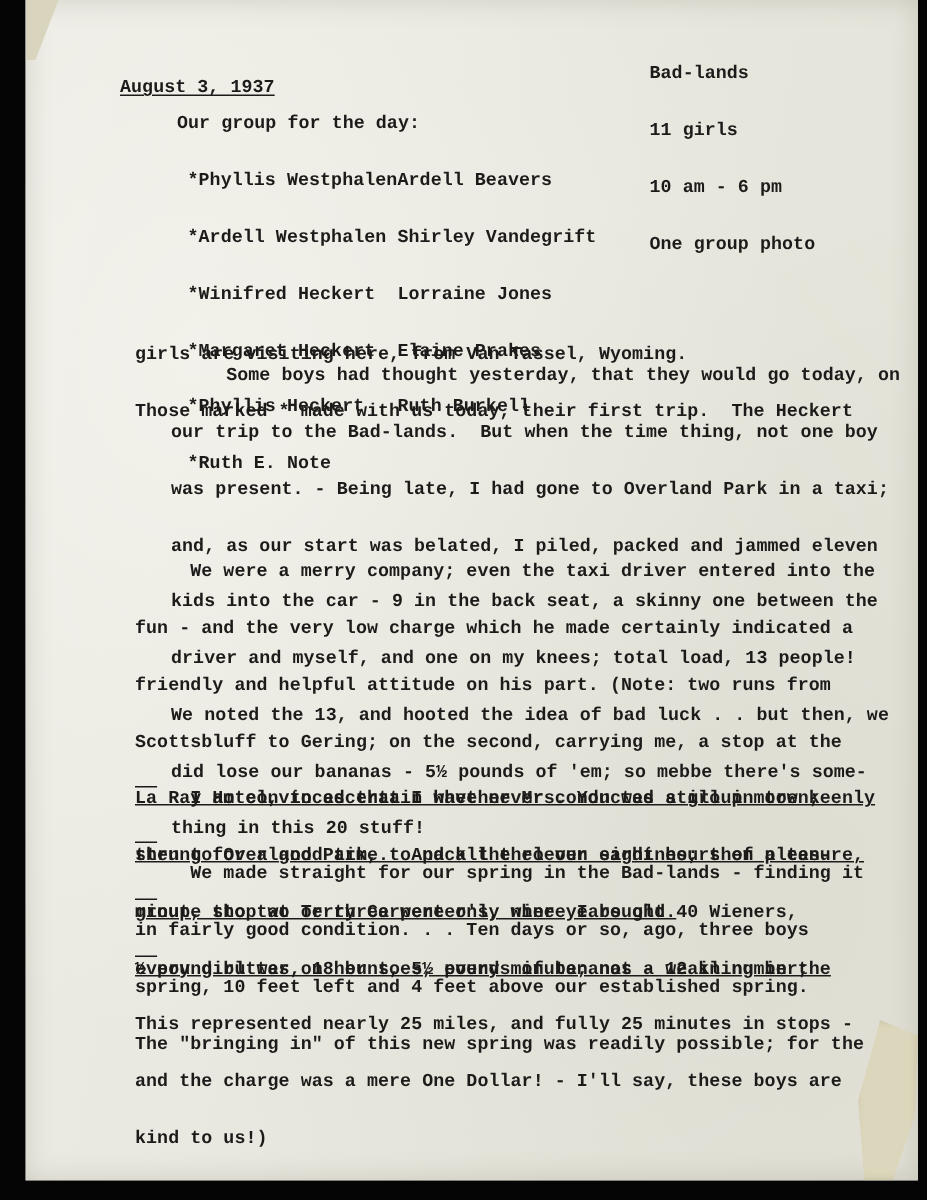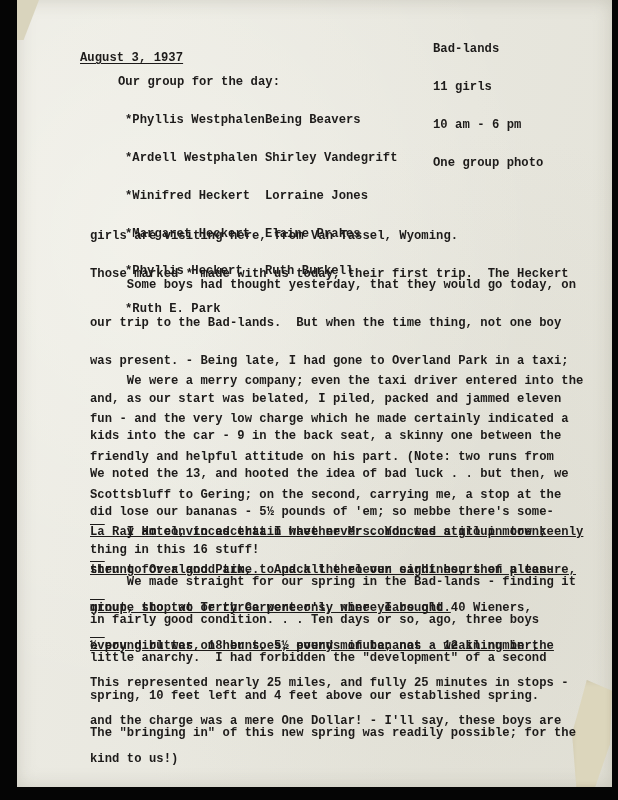--- a/index.html
+++ b/index.html
@@ -27,21 +27,21 @@
     font-size:12.2px; line-height:12.6px; color:#1d1b1a; font-weight:bold;
     white-space:pre; letter-spacing:0.05px;
   }
   .header-right { left:433px; top:18px; }
   .date { left:80px; top:52px; text-decoration:underline; text-underline-offset:2px; }
   .group-title { left:90px; top:76px;margin-left:28px; }
   .names-left { left:125px; top:89px; }
   .names-right { left:265px; top:89px; }
   .para { left:90px; }
   .p1 { top:205px; }
-  .p2 { top:254px; }
+  .p2 { top:219px;margin-left:24px; }
   .p3 { top:373px; }
 </style>
 </head>
 <body>
 
 <div class="paper"></div>
 <div class="corner-tl"></div>
 <div class="corner-br"></div>
 
 <div class="type header-right">
@@ -53,45 +53,46 @@
 
 <div class="type date">August 3, 1937</div>
 <div class="type group-title">Our group for the day:</div>
 
 <div class="type names-left">
   <div>*Phyllis Westphalen</div>
   <div>*Ardell Westphalen</div>
   <div>*Winifred Heckert</div>
   <div>*Margaret Heckert</div>
   <div>*Phyllis Heckert</div>
-  <div>*Ruth E. Park</div>
+  <div>*Ruth E. Note</div>
 </div>
 
 <div class="type names-right">
-  <div>Being Beavers</div>
+  <div>Ardell Beavers</div>
   <div>Shirley Vandegrift</div>
   <div>Lorraine Jones</div>
   <div>Elaine Prakes</div>
   <div>Ruth Burkell</div>
 </div>
 
 <div class="type para p1">
   <div>girls are visiting here, from Van Tassel, Wyoming.</div>
   <div>Those marked * made with us today, their first trip.  The Heckert</div>
 </div>
 
 <div class="type para p2">
   <div>     Some boys had thought yesterday, that they would go today, on</div>
   <div>our trip to the Bad-lands.  But when the time thing, not one boy</div>
   <div>was present. - Being late, I had gone to Overland Park in a taxi;</div>
   <div>and, as our start was belated, I piled, packed and jammed eleven</div>
   <div>kids into the car - 9 in the back seat, a skinny one between the</div>
+  <div>driver and myself, and one on my knees; total load, 13 people!</div>
   <div>We noted the 13, and hooted the idea of bad luck . . but then, we</div>
   <div>did lose our bananas - 5½ pounds of 'em; so mebbe there's some-</div>
-  <div>thing in this 16 stuff!</div>
+  <div>thing in this 20 stuff!</div>
 </div>
 
 <div class="type para p3" style="top:350px;">
   <div>     We were a merry company; even the taxi driver entered into the</div>
   <div>fun - and the very low charge which he made certainly indicated a</div>
   <div>friendly and helpful attitude on his part. (Note: two runs from</div>
   <div>Scottsbluff to Gering; on the second, carrying me, a stop at the</div>
   <div>La Ray Hotel, to ascertain whether Mrs. Yon was still in town;</div>
   <div>then to Overland Park, to pack the eleven sardines; then a ten-</div>
   <div>minute stop at Terry Carpenter's, where I bought 40 Wieners,</div>
@@ -104,20 +105,19 @@
 <div class="type para" style="top:501px;text-decoration:underline;">
   <div>     I am convinced that I have never conducted a group more keenly</div>
   <div>strung for a good time.  And all thro our eight hours of pleasure,</div>
   <div>group, tho two or three were only nine years old.</div>
   <div>every girl was on her toes, every minute; not a weakling in the</div>
 </div>
 
 <div class="type para" style="top:551px;">
   <div>     We made straight for our spring in the Bad-lands - finding it</div>
   <div>in fairly good condition. . . Ten days or so, ago, three boys</div>
-  <div>little anarchy.  I had forbidden the "development" of a second</div>
   <div>spring, 10 feet left and 4 feet above our established spring.</div>
   <div>The "bringing in" of this new spring was readily possible; for the</div>
   
   
   
   
 </div>
 
 </body></html>

